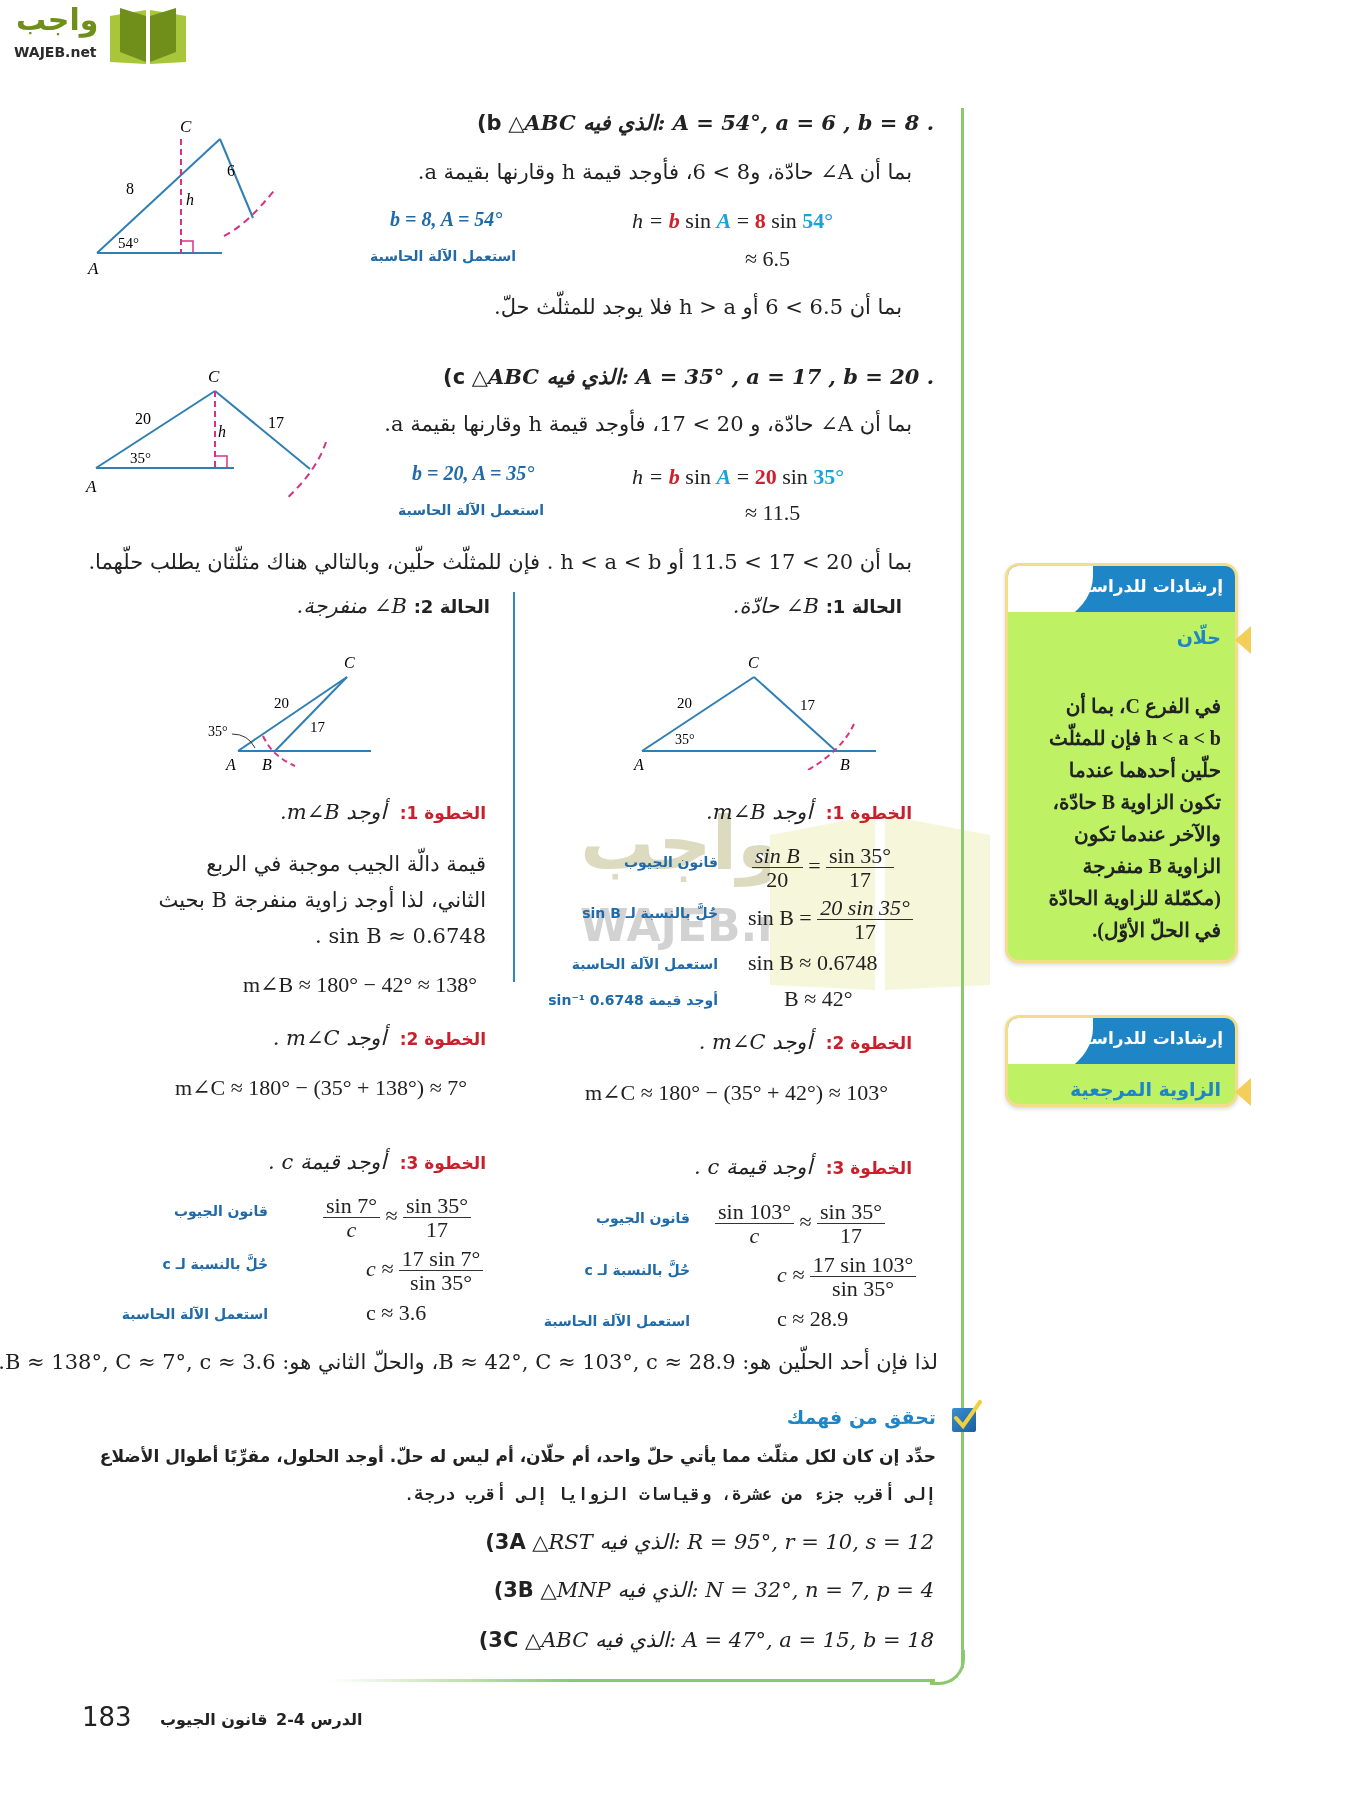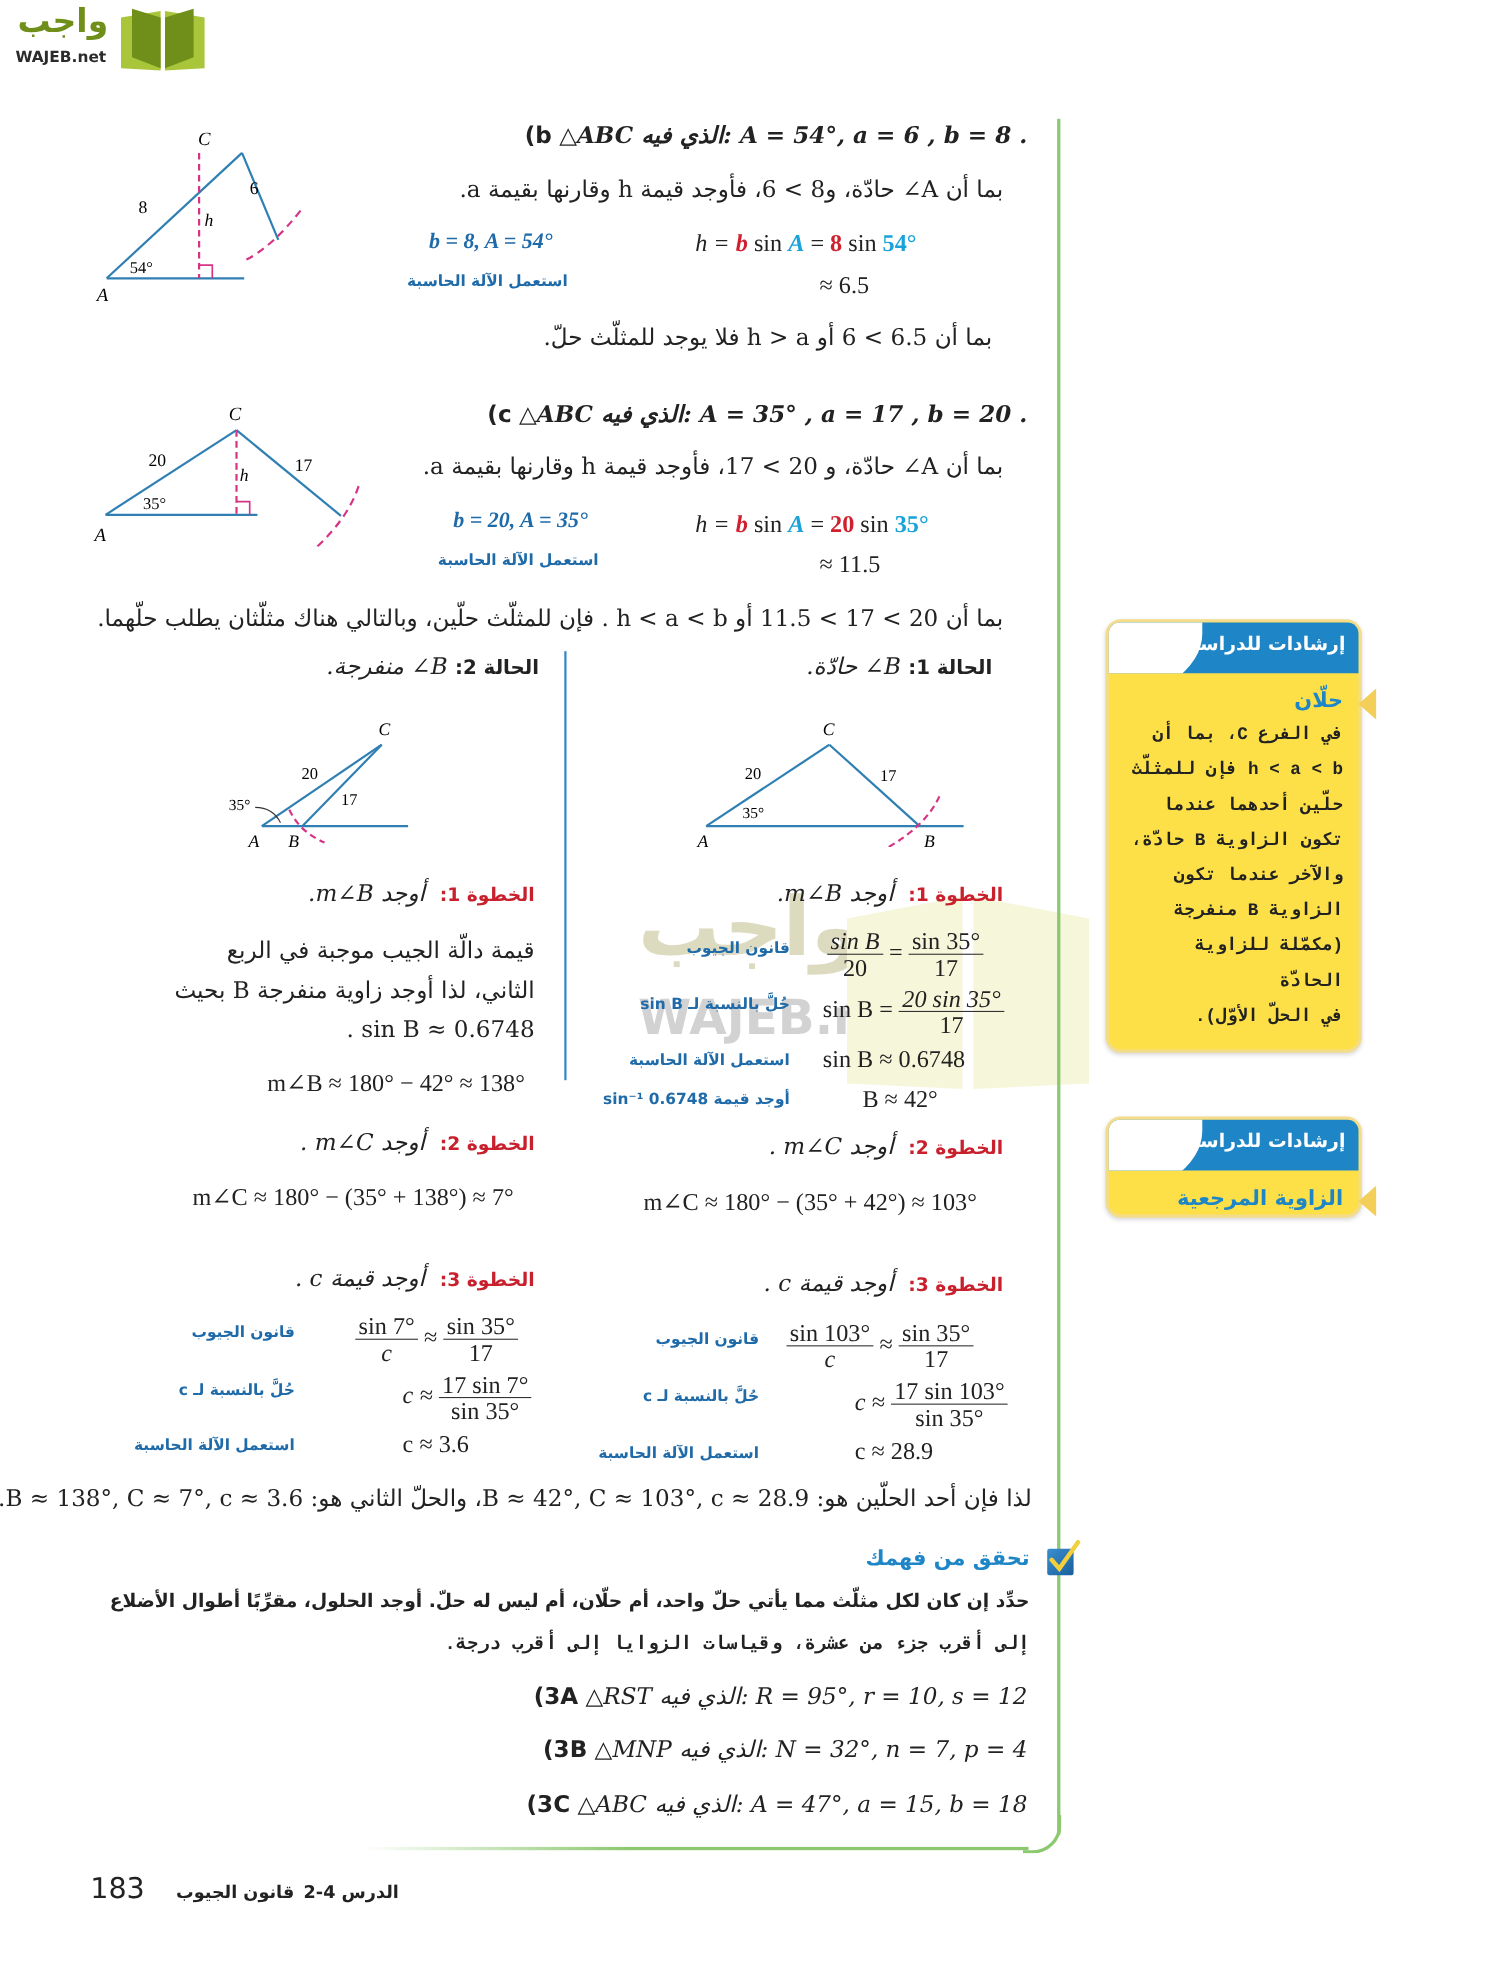--- a/index.html
+++ b/index.html
@@ -15,27 +15,27 @@
   .blue-math{color:#1f6aa8;font-family:"Liberation Serif",serif;font-weight:bold;font-size:20px;white-space:nowrap;}
   .step-label{color:#c8202c;font-family:"DejaVu Sans",sans-serif;font-weight:bold;font-size:17px;}
   .bold-label{font-family:"DejaVu Sans",sans-serif;font-weight:bold;font-size:18px;}
   .frac{display:inline-flex;flex-direction:column;align-items:center;vertical-align:middle;line-height:1.05;}
   .frac .num{border-bottom:1.5px solid #333;padding:0 3px;}
   .frac .den{padding:0 3px;}
   .green-line{position:absolute;left:961px;top:108px;width:3px;height:1560px;background:#8cc870;}
   .green-corner{position:absolute;left:930px;top:1650px;width:32px;height:32px;border-right:3px solid #8cc870;border-bottom:3px solid #8cc870;border-bottom-right-radius:26px;}
   .green-bottom{position:absolute;left:330px;top:1679px;width:605px;height:3px;background:linear-gradient(to right,rgba(140,200,112,0),#8cc870 40%);}
   .divider{position:absolute;left:513px;top:592px;width:2px;height:390px;background:#2f86c4;}
-  .tipbox{position:absolute;left:1005px;width:227px;border:3px solid #f3dc8a;border-radius:14px;background:#fde047;box-shadow:0 2px 4px rgba(0,0,0,.15);}
+  .tipbox{position:absolute;left:1005px;width:227px;border:3px solid #f3dc8a;border-radius:14px;background:#bef264;box-shadow:0 2px 4px rgba(0,0,0,.15);}
   .tip-head{height:46px;background:#1e86c6;border-radius:10px 10px 0 0;position:relative;overflow:hidden;}
   .tip-head:before{content:"";position:absolute;left:-10px;top:-10px;width:95px;height:80px;background:#fff;border-bottom-right-radius:90px 60px;}
   .tip-head span{position:absolute;right:12px;top:10px;color:#fff;font-family:"DejaVu Sans",sans-serif;font-weight:bold;font-size:17px;}
   .tip-title{color:#1e86c6;font-family:"DejaVu Sans",sans-serif;font-weight:bold;font-size:19px;text-align:right;padding:14px 14px 4px 14px;position:relative;}
   .tip-title:after{content:"";position:absolute;right:-16px;top:14px;border-top:14px solid transparent;border-bottom:14px solid transparent;border-right:16px solid #f3cf5a;}
-  .tip-body{direction:rtl;font-family:Liberation Mono, monospace;font-weight:bold;font-size:16px;line-height:32px;text-align:right;padding:0 14px 14px 14px;}
+  .tip-body{direction:rtl;font-family:Liberation Serif, serif;font-weight:bold;font-size:20px;line-height:32px;text-align:right;padding:0 14px 14px 14px;margin-top:38px;}
   .wm{position:absolute;opacity:.38;}
   .footer-num{font-family:"DejaVu Sans",sans-serif;font-weight:normal;font-size:26px;}
   .footer-lbl{font-family:"DejaVu Sans",sans-serif;font-weight:bold;font-size:16px;}
 </style>
 </head>
 <body>
 
 <div class="abs" style="left:8px;top:4px;width:180px;height:62px;">
   <div class="abs" style="left:8px;top:-2px;font-family:'DejaVu Sans',sans-serif;font-weight:bold;font-size:30px;color:#6f8f1a;">واجب</div>
   <div class="abs" style="left:6px;top:40px;font-family:'DejaVu Sans',sans-serif;font-weight:bold;font-size:14px;color:#2b2b2b;">WAJEB.net</div>

